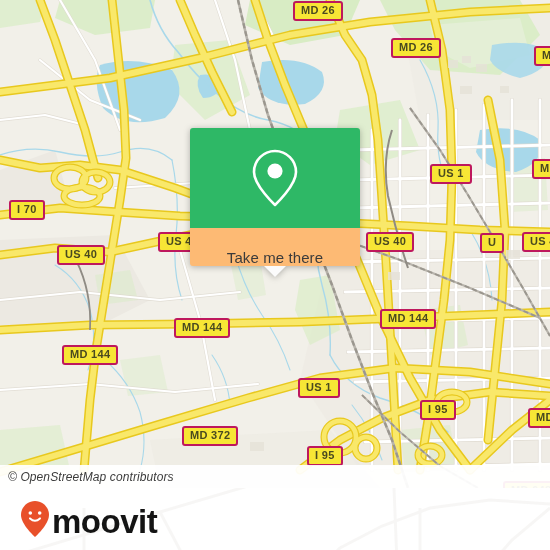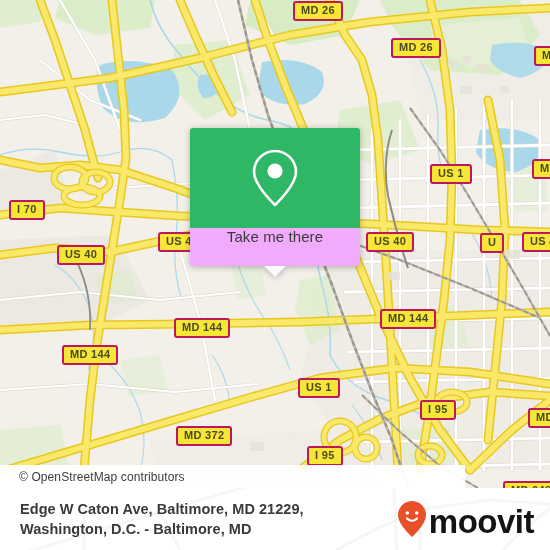--- a/index.html
+++ b/index.html
@@ -55,27 +55,28 @@
     white-space: nowrap;
     line-height: 13px;
     box-sizing: border-box;
   }
 
   
   .attrib {
     position: absolute;
     left: 0;
     bottom: 0;
-    width: 465px;
+    width: 550px;
     height: 23px;
     background: rgba(255,255,255,0.94);
     display: flex;
     align-items: center;
     box-sizing: border-box;
-    padding-left: 19px;
+    padding-left: 8px;
+    font-style: italic;
   }
   .attrib span {
     font-family: "Liberation Sans", sans-serif;
     font-size: 12px;
     color: #3c3c3c;
     letter-spacing: 0.1px;
   }
 
   
   .callout {
@@ -92,24 +93,24 @@
     border-radius: 3px 3px 0 0;
     display: flex;
     align-items: center;
     justify-content: center;
     box-sizing: border-box;
   }
   .callout-bottom {
     position: relative;
     width: 170px;
     height: 38px;
-    background: #f0abfc;
+    background: #fdba74;
     border-radius: 0 0 3px 3px;
     display: flex;
-    align-items: flex-start;
+    align-items: flex-end;
     justify-content: center;
     box-sizing: border-box;
   }
   .callout-bottom .cta {
     font-family: "Liberation Sans", sans-serif;
     font-size: 15px;
     color: #3b3b3b;
     letter-spacing: 0.1px;
   }
   .callout-tail {
@@ -401,21 +402,21 @@
         <div class="shield" style="left: 532px; top: 159px;">MD</div>
         <div class="shield" style="left: 57px; top: 245px;">US 40</div>
         <div class="shield" style="left: 158px; top: 232px;">US 40</div>
         <div class="shield" style="left: 366px; top: 232px;">US 40</div>
         <div class="shield" style="left: 480px; top: 233px;">U</div>
         <div class="shield" style="left: 522px; top: 232px;">US 4</div>
         <div class="shield" style="left: 174px; top: 318px;">MD 144</div>
         <div class="shield" style="left: 62px; top: 345px;">MD 144</div>
         <div class="shield" style="left: 380px; top: 309px;">MD 144</div>
         <div class="shield" style="left: 298px; top: 378px;">US 1</div>
-        <div class="shield" style="left: 176px; top: 426px;">MD 372</div>
+        <div class="shield" style="left: 182px; top: 426px;">MD 372</div>
         <div class="shield" style="left: 307px; top: 446px;">I 95</div>
         <div class="shield" style="left: 420px; top: 400px;">I 95</div>
         <div class="shield" style="left: 528px; top: 408px;">MD</div>
         <div class="shield" style="left: 503px; top: 481px;">MD 648</div>
       </div>
 
     <div class="attrib">
       <span>© OpenStreetMap contributors</span>
     </div>
 
@@ -440,24 +441,20 @@
         <path d="M394 400 L398 500"></path>
         <path d="M300 500 L340 460 L382 438 L430 420 L490 412 L550 416"></path>
         <path d="M470 500 L512 452 L550 420"></path>
         <path d="M84 420 L84 500"></path>
         <path d="M160 424 L200 500"></path>
         <path d="M420 420 L420 500"></path>
       </g>
     </svg>
 
     <div class="footer-inner">
-      <div class="footer-title">
-        <span class="ln">Edge W Caton Ave, Baltimore, MD 21229,</span>
-        <span class="ln">Washington, D.C. - Baltimore, MD</span>
-      </div>
 
       <div class="brand">
         <svg width="30" height="38" viewBox="0 0 30 38">
           <path d="M15 1 C7.3 1 1 7.3 1 15 C1 24.6 15 37 15 37 C15 37 29 24.6 29 15 C29 7.3 22.7 1 15 1 Z" fill="#e8502a"></path>
           <circle cx="10.3" cy="13" r="1.8" fill="#ffffff"></circle>
           <circle cx="19.7" cy="13" r="1.8" fill="#ffffff"></circle>
           <path d="M10 18.4 Q15 23 20 18.4" fill="none" stroke="#ffffff" stroke-width="2" stroke-linecap="round"></path>
         </svg>
         <span class="brand-word">moovit</span>
       </div>

